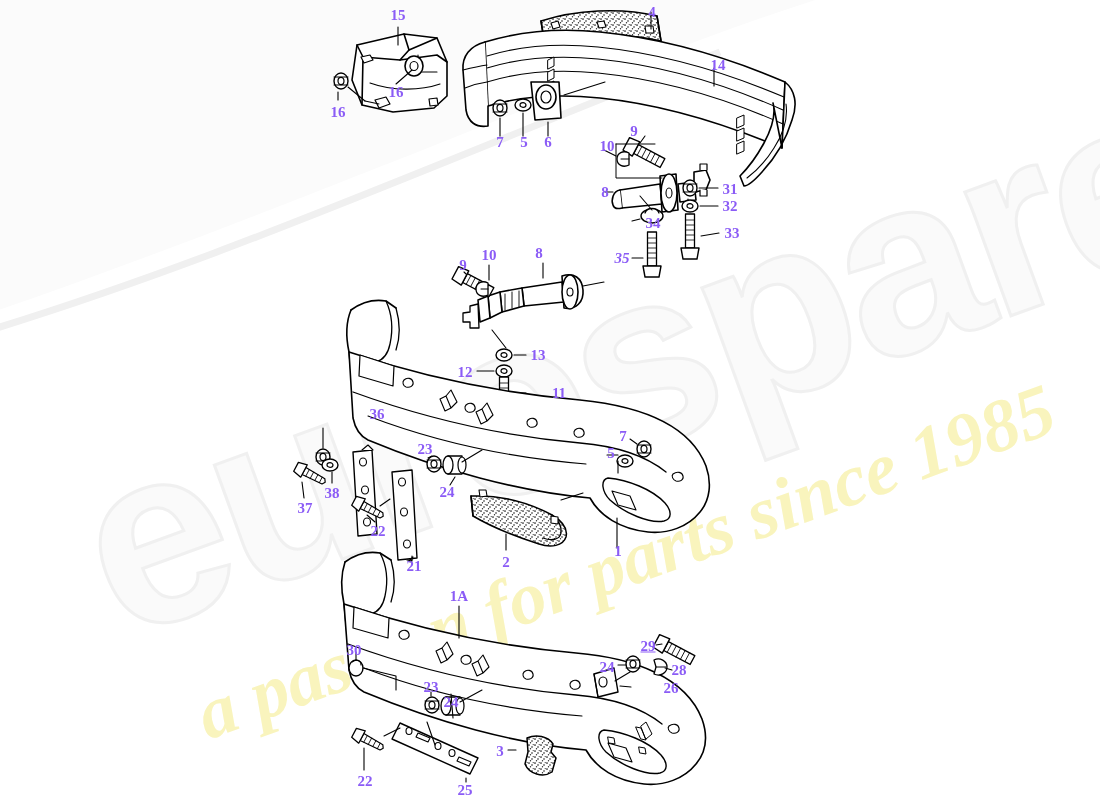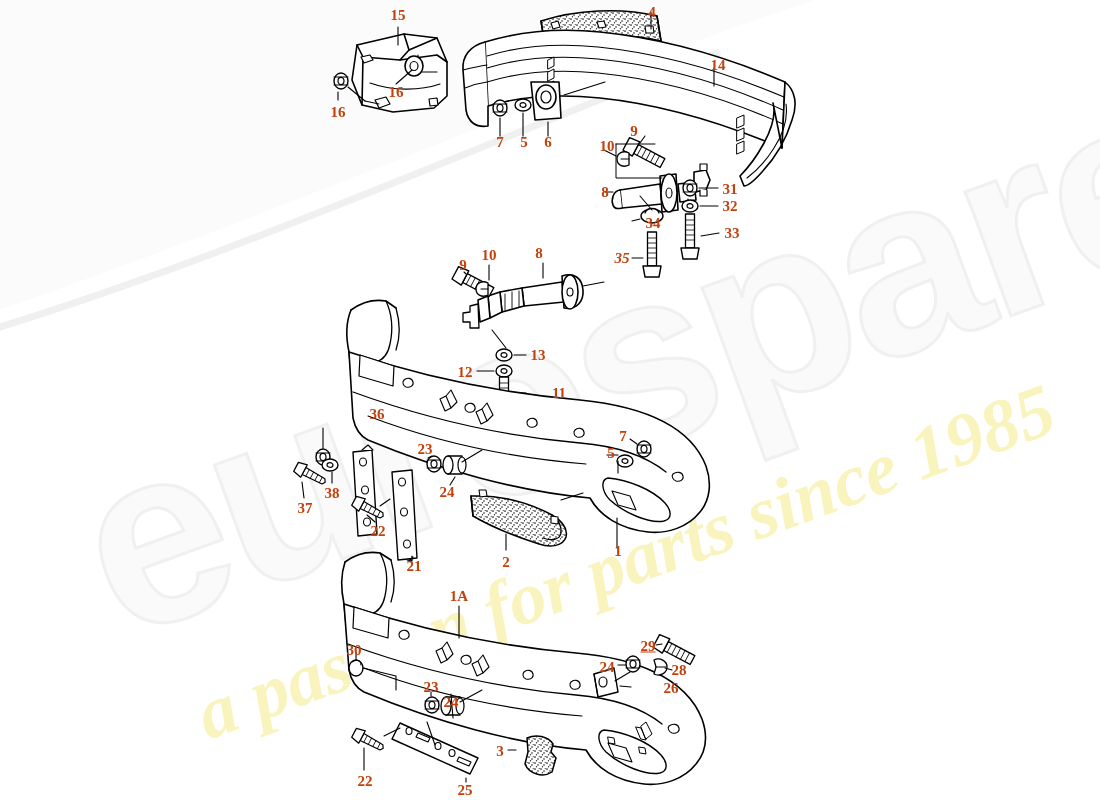--- a/index.html
+++ b/index.html
@@ -25,21 +25,21 @@
   }
   #wm-layer { z-index: 1; }
   #art-layer { z-index: 2; }
   #label-layer { z-index: 3; }
 
   .lbl {
     position: absolute;
     font-family: "Liberation Serif", serif;
     font-size: 15px;
     font-weight: 700;
-    color: #c2410c;
+    color: #8b5cf6;
     line-height: 1;
     white-space: nowrap;
     transform: translate(-50%, -50%);
     user-select: none;
   }
 </style>
 </head>
 <body>
 
 <div id="canvas">

